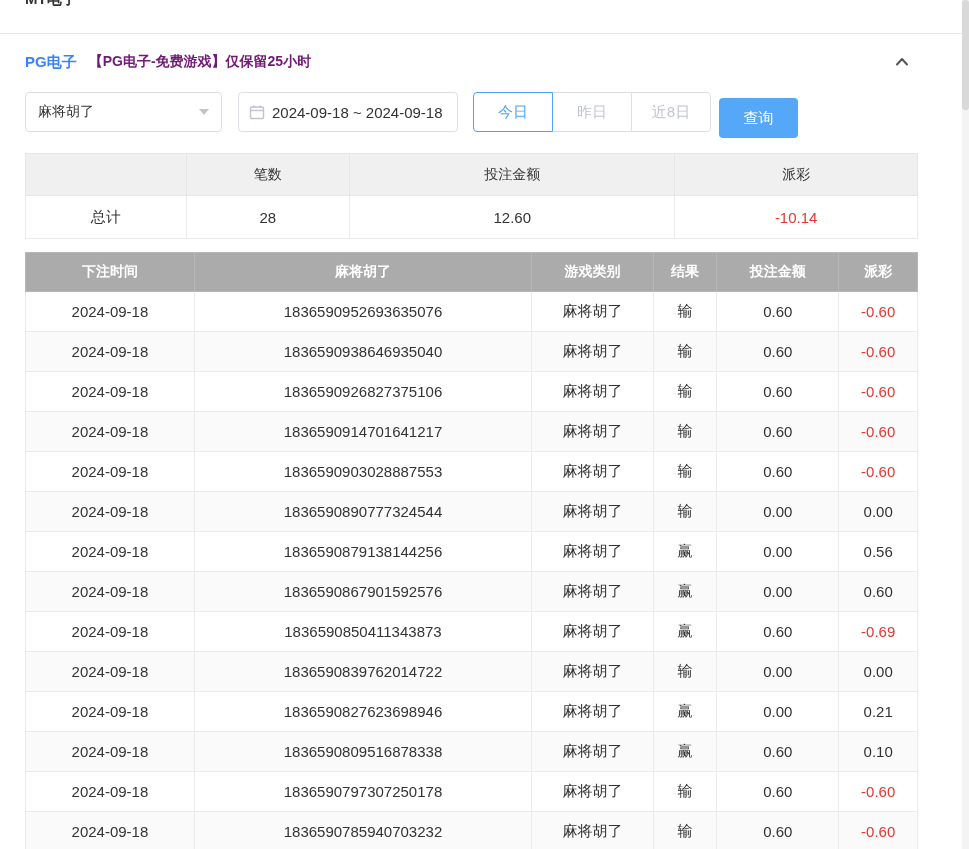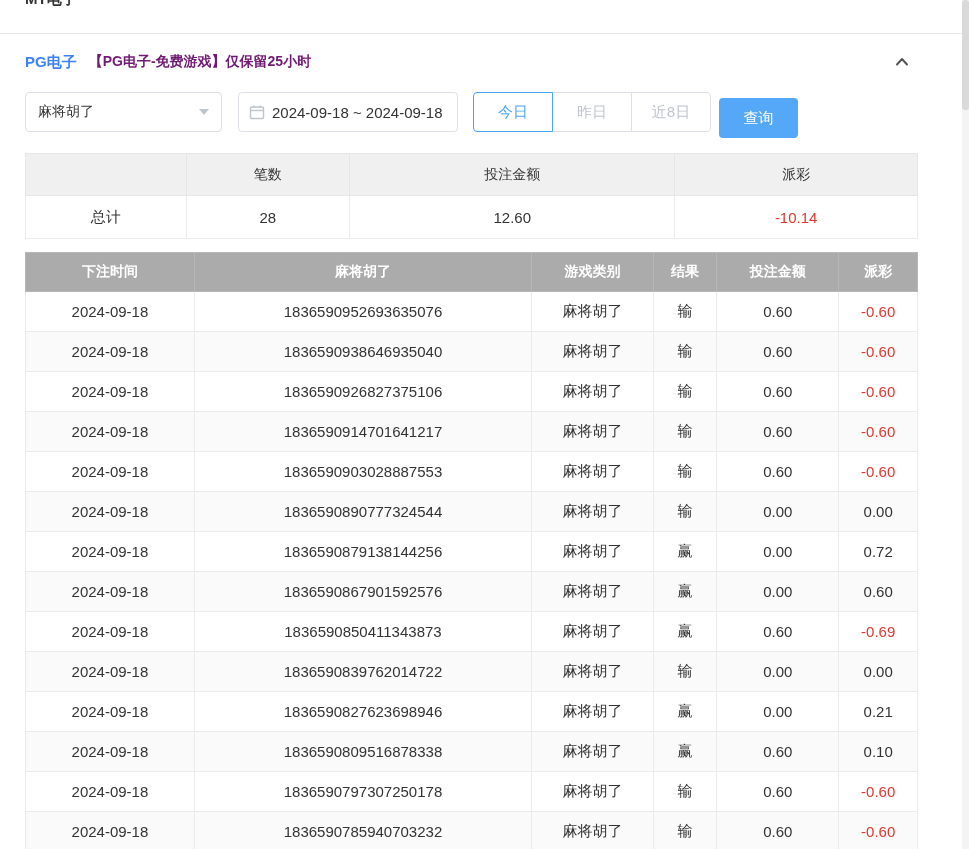--- a/index.html
+++ b/index.html
@@ -340,21 +340,21 @@
           <td>输</td>
           <td>0.00</td>
           <td>0.00</td>
         </tr>
         <tr>
           <td>2024-09-18</td>
           <td>1836590879138144256</td>
           <td>麻将胡了</td>
           <td>赢</td>
           <td>0.00</td>
-          <td>0.72</td>
+          <td>0.56</td>
         </tr>
         <tr>
           <td>2024-09-18</td>
           <td>1836590867901592576</td>
           <td>麻将胡了</td>
           <td>赢</td>
           <td>0.00</td>
           <td>0.60</td>
         </tr>
         <tr>

